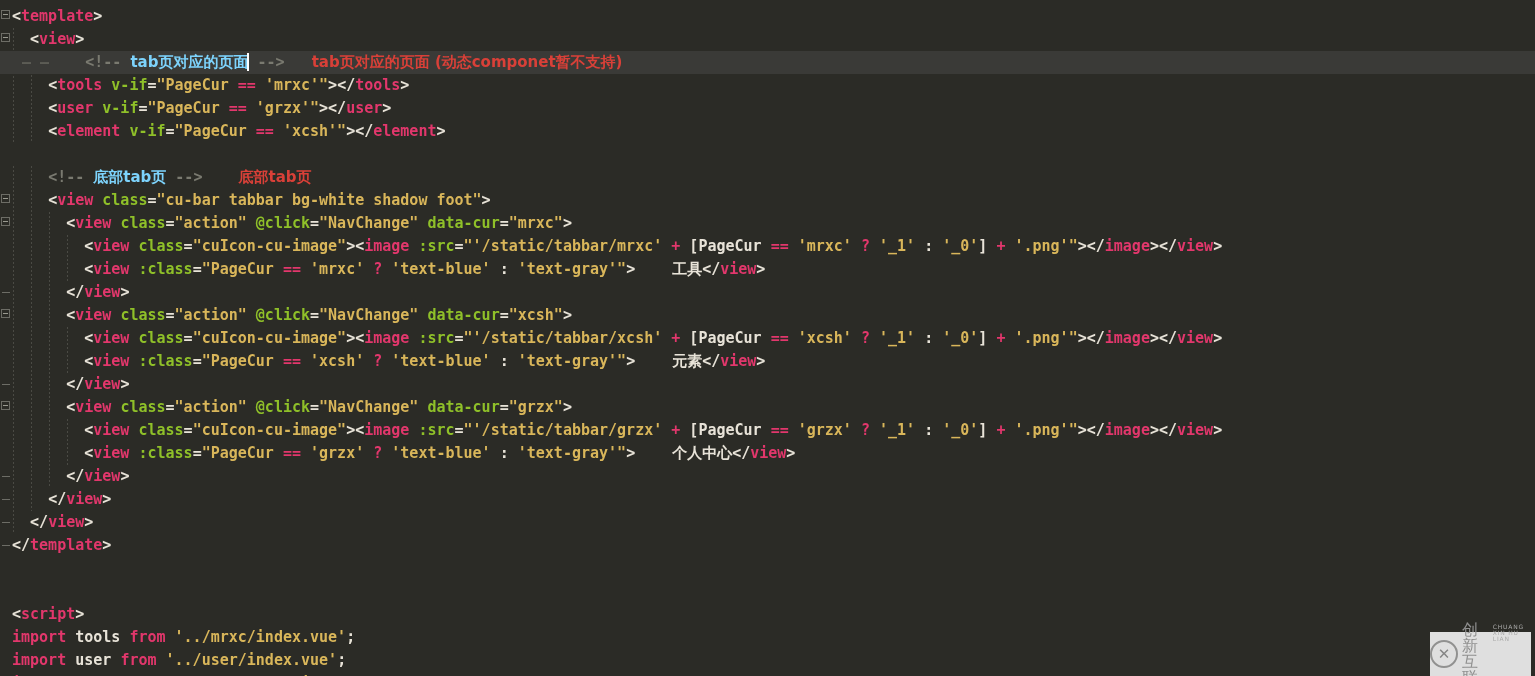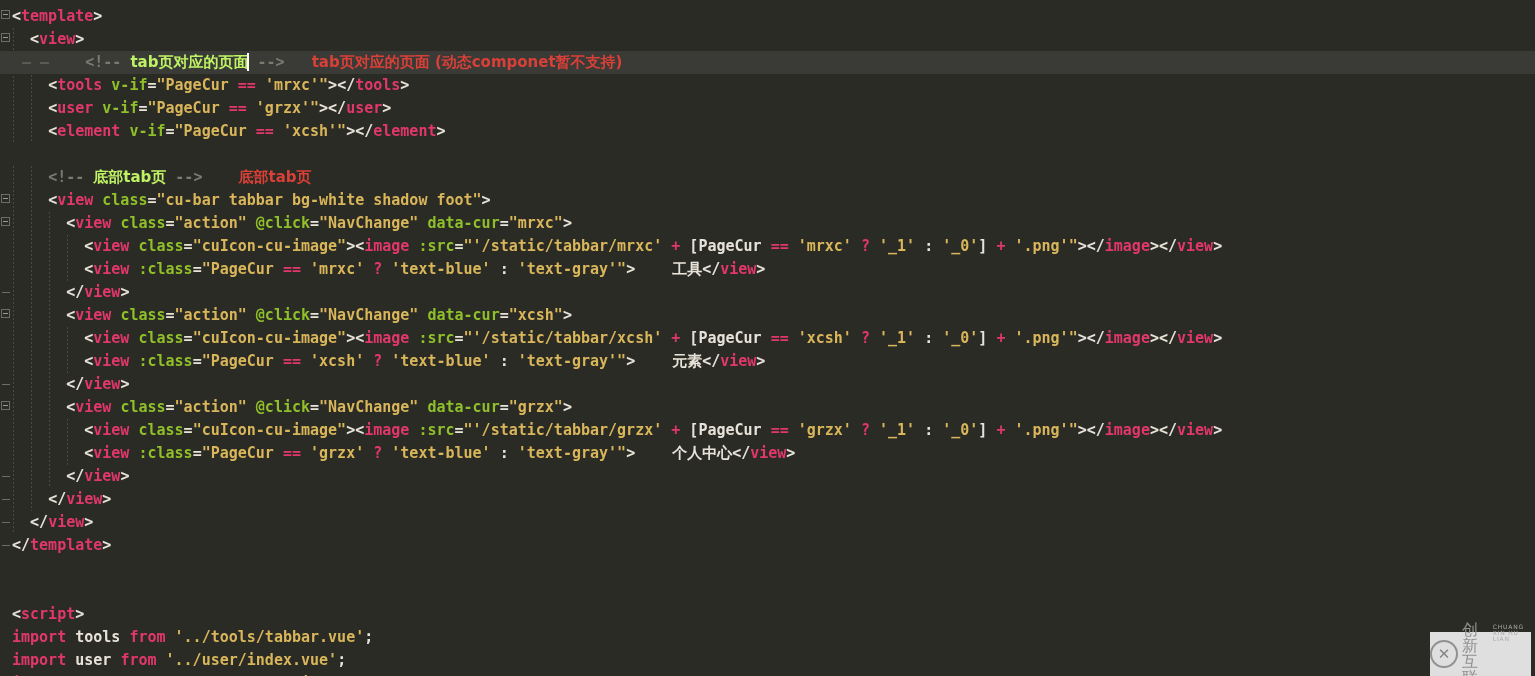--- a/index.html
+++ b/index.html
@@ -88,21 +88,21 @@
   
   .tag      { color: #e2376c; }
   .punct    { color: #e8e3d8; }
   .attr     { color: #8fc029; }
   .str      { color: #d9b65a; }
   .plain    { color: #e8e3d8; }
   .op       { color: #e2376c; }
   .cmt      { color: #7a7a70; }
   .kw       { color: #e2376c; }
   .zh       { color: #e8e3d8; font-family: "DejaVu Sans", "Liberation Sans", sans-serif; margin-left: 37px; }
-  .cmt-zh   { color: #bef264; font-family: "DejaVu Sans", "Liberation Sans", sans-serif; }
+  .cmt-zh   { color: #7dd3fc; font-family: "DejaVu Sans", "Liberation Sans", sans-serif; }
   .note-zh  { color: #d94038; font-family: "DejaVu Sans", "Liberation Sans", sans-serif; }
 
   
   .caret {
     display: inline-block;
     width: 2px;
     height: 18px;
     background: #ffffff;
     vertical-align: -4px;
     margin: 0 -1px;
@@ -207,21 +207,21 @@
       <div class="line" style="top: 396px; padding-left: 12px;"><span class="txt plain">      </span><span class="txt punct">&lt;</span><span class="txt tag">view</span><span class="txt plain"> </span><span class="txt attr">class</span><span class="txt punct">=</span><span class="txt str">"action"</span><span class="txt plain"> </span><span class="txt attr">@click</span><span class="txt punct">=</span><span class="txt str">"NavChange"</span><span class="txt plain"> </span><span class="txt attr">data-cur</span><span class="txt punct">=</span><span class="txt str">"grzx"</span><span class="txt punct">&gt;</span></div>
       <div class="line" style="top: 419px; padding-left: 12px;"><span class="txt plain">        </span><span class="txt punct">&lt;</span><span class="txt tag">view</span><span class="txt plain"> </span><span class="txt attr">class</span><span class="txt punct">=</span><span class="txt str">"cuIcon-cu-image"</span><span class="txt punct">&gt;</span><span class="txt punct">&lt;</span><span class="txt tag">image</span><span class="txt plain"> </span><span class="txt attr">:src</span><span class="txt punct">=</span><span class="txt str">"'/static/tabbar/grzx'</span><span class="txt plain"> </span><span class="txt op">+</span><span class="txt punct"> [</span><span class="txt plain">PageCur</span><span class="txt plain"> </span><span class="txt op">==</span><span class="txt plain"> </span><span class="txt str">'grzx'</span><span class="txt plain"> </span><span class="txt op">?</span><span class="txt plain"> </span><span class="txt str">'_1'</span><span class="txt plain"> </span><span class="txt punct">:</span><span class="txt plain"> </span><span class="txt str">'_0'</span><span class="txt punct">]</span><span class="txt plain"> </span><span class="txt op">+</span><span class="txt plain"> </span><span class="txt str">'.png'"</span><span class="txt punct">&gt;</span><span class="txt punct">&lt;/</span><span class="txt tag">image</span><span class="txt punct">&gt;</span><span class="txt punct">&lt;/</span><span class="txt tag">view</span><span class="txt punct">&gt;</span></div>
       <div class="line" style="top: 442px; padding-left: 12px;"><span class="txt plain">        </span><span class="txt punct">&lt;</span><span class="txt tag">view</span><span class="txt plain"> </span><span class="txt attr">:class</span><span class="txt punct">=</span><span class="txt str">"PageCur</span><span class="txt plain"> </span><span class="txt op">==</span><span class="txt plain"> </span><span class="txt str">'grzx'</span><span class="txt plain"> </span><span class="txt op">?</span><span class="txt plain"> </span><span class="txt str">'text-blue'</span><span class="txt plain"> </span><span class="txt punct">:</span><span class="txt plain"> </span><span class="txt str">'text-gray'"</span><span class="txt punct">&gt;</span><span class="txt zh">个人中心</span><span class="txt punct">&lt;/</span><span class="txt tag">view</span><span class="txt punct">&gt;</span></div>
       <div class="line" style="top: 465px; padding-left: 12px;"><span class="txt plain">      </span><span class="txt punct">&lt;/</span><span class="txt tag">view</span><span class="txt punct">&gt;</span></div>
       <div class="line" style="top: 488px; padding-left: 12px;"><span class="txt plain">    </span><span class="txt punct">&lt;/</span><span class="txt tag">view</span><span class="txt punct">&gt;</span></div>
       <div class="line" style="top: 511px; padding-left: 12px;"><span class="txt plain">  </span><span class="txt punct">&lt;/</span><span class="txt tag">view</span><span class="txt punct">&gt;</span></div>
       <div class="line" style="top: 534px; padding-left: 12px;"><span class="txt plain"></span><span class="txt punct">&lt;/</span><span class="txt tag">template</span><span class="txt punct">&gt;</span></div>
       <div class="line" style="top: 557px; padding-left: 12px;"><span class="txt plain"></span></div>
       <div class="line" style="top: 580px; padding-left: 12px;"><span class="txt plain"></span></div>
       <div class="line" style="top: 603px; padding-left: 12px;"><span class="txt plain"></span><span class="txt punct">&lt;</span><span class="txt tag">script</span><span class="txt punct">&gt;</span></div>
-      <div class="line" style="top: 626px; padding-left: 12px;"><span class="txt plain"></span><span class="txt kw">import</span><span class="txt plain"> tools </span><span class="txt kw">from</span><span class="txt plain"> </span><span class="txt str">'../tools/tabbar.vue'</span><span class="txt punct">;</span></div>
+      <div class="line" style="top: 626px; padding-left: 12px;"><span class="txt plain"></span><span class="txt kw">import</span><span class="txt plain"> tools </span><span class="txt kw">from</span><span class="txt plain"> </span><span class="txt str">'../mrxc/index.vue'</span><span class="txt punct">;</span></div>
       <div class="line" style="top: 649px; padding-left: 12px;"><span class="txt plain"></span><span class="txt kw">import</span><span class="txt plain"> user </span><span class="txt kw">from</span><span class="txt plain"> </span><span class="txt str">'../user/index.vue'</span><span class="txt punct">;</span></div>
       <div class="line" style="top: 672px; padding-left: 12px;"><span class="txt plain"></span><span class="txt kw">import</span><span class="txt plain"> element </span><span class="txt kw">from</span><span class="txt plain"> </span><span class="txt str">'../element/index.vue'</span><span class="txt punct">;</span></div>
     </div>
 
   <div class="watermark">
     <div class="wm-logo">
       <span>✕</span>
     </div>
     <div class="wm-text">
       <div class="wm-cn">创新互联</div>

